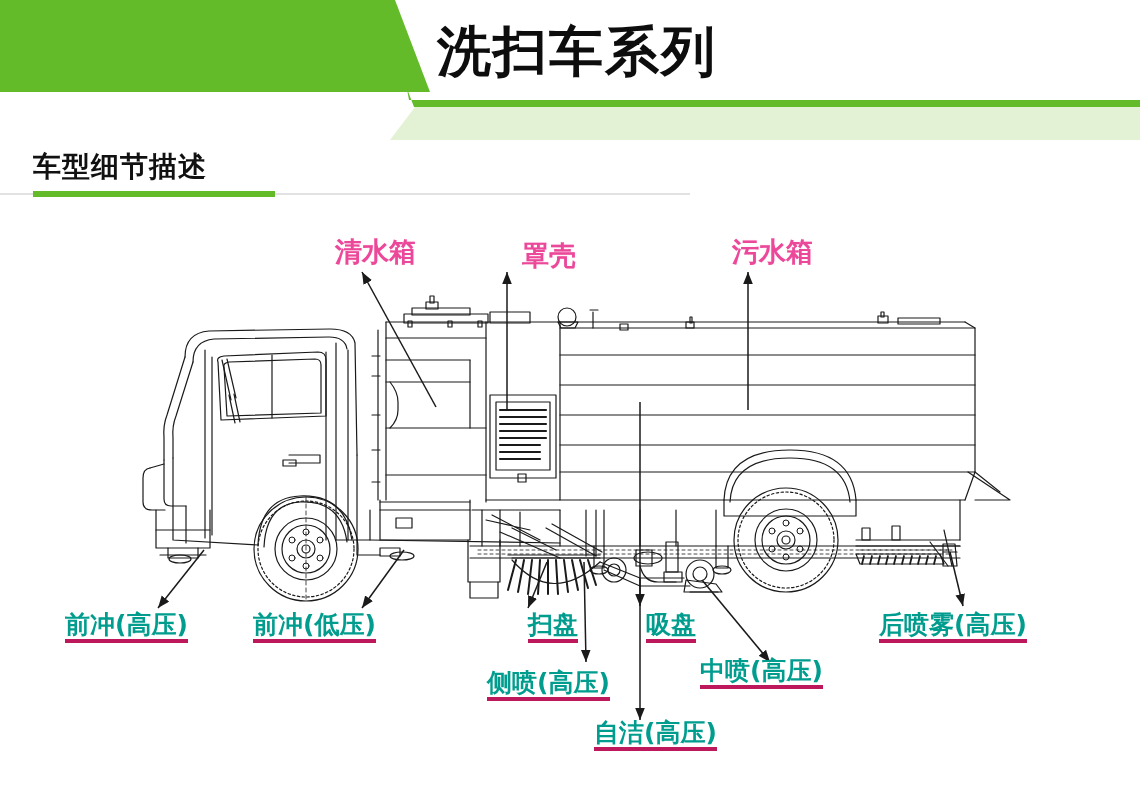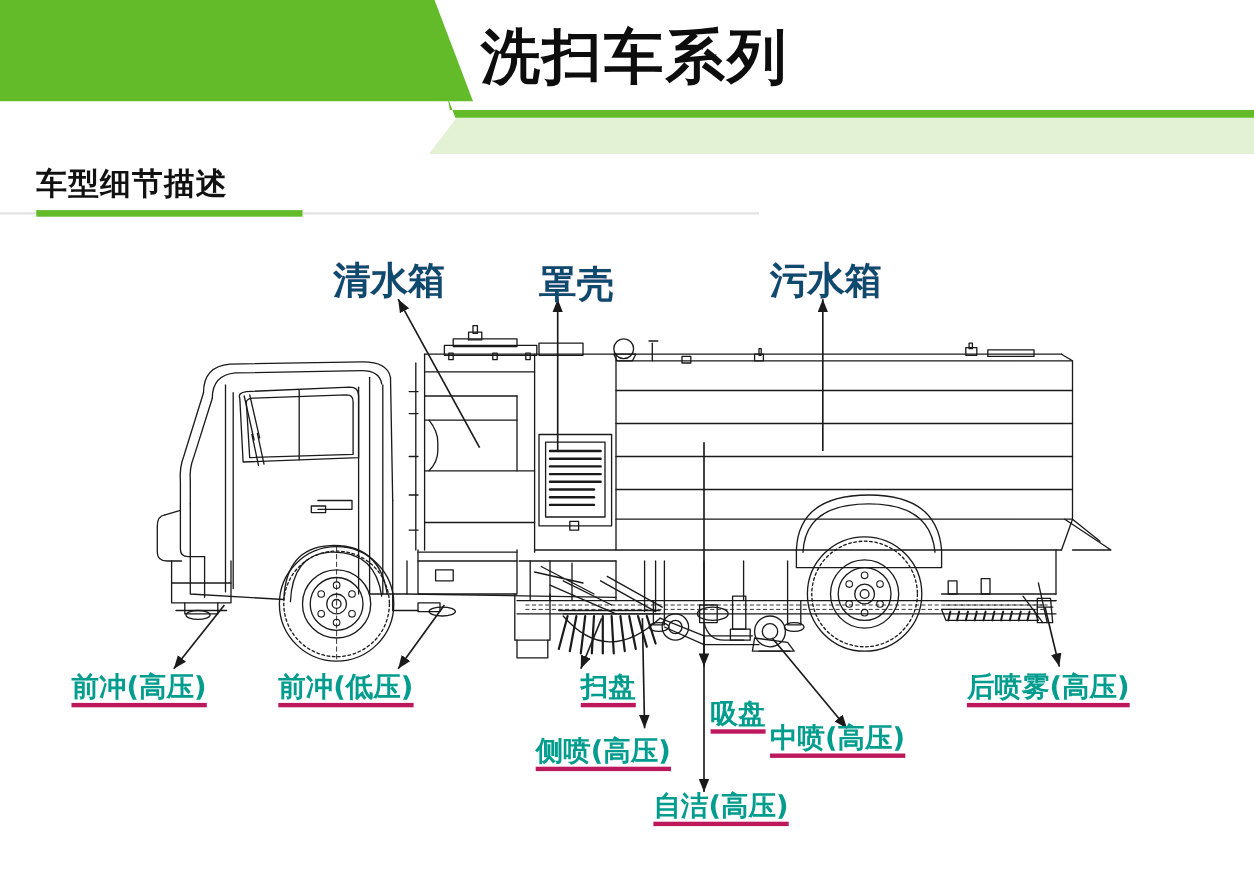--- a/index.html
+++ b/index.html
@@ -30,22 +30,23 @@
   .rule-gray{position:absolute;left:0px;top:193px;width:690px;height:2px;background:#e2e2e2;}
   .rule-green{position:absolute;left:33px;top:191px;width:242px;height:6px;background:#63bb2a;}
 
   
   .diagram{position:absolute;left:0;top:210px;width:1140px;height:595px;}
   .diagram svg{position:absolute;left:0;top:0;}
 
   
   .lbl{position:absolute;white-space:nowrap;line-height:1;}
   .lbl-pink{
-    font-size:34px;font-weight:600;color:#0c4a6e;
+    font-size:27px;font-weight:600;color:#ec4899;
     text-shadow:0 0 1px rgba(230,0,126,.25);
+    margin-left:32px;
   }
   .lbl-teal{
     font-size:25px;font-weight:600;color:#009d8e;
     border-bottom:4px solid #be185d;padding-bottom:2px;
   }
 </style>
 </head>
 <body>
 
 <div class="slide">
@@ -323,20 +324,20 @@
       </g>
     </svg>
 
     <div class="lbl lbl-pink" style="left:303px;top:28px;">清水箱</div>
     <div class="lbl lbl-pink" style="left:490px;top:32px;">罩壳</div>
     <div class="lbl lbl-pink" style="left:700px;top:28px;">污水箱</div>
 
     <div class="lbl lbl-teal" style="left:65px;top:402px;">前冲(高压)</div>
     <div class="lbl lbl-teal" style="left:253px;top:402px;">前冲(低压)</div>
     <div class="lbl lbl-teal" style="left:528px;top:402px;">扫盘</div>
-    <div class="lbl lbl-teal" style="left:646px;top:402px;margin-top:24px;">吸盘</div>
+    <div class="lbl lbl-teal" style="left:646px;top:402px;">吸盘</div>
     <div class="lbl lbl-teal" style="left:879px;top:402px;">后喷雾(高压)</div>
     <div class="lbl lbl-teal" style="left:487px;top:460px;">侧喷(高压)</div>
     <div class="lbl lbl-teal" style="left:700px;top:448px;">中喷(高压)</div>
     <div class="lbl lbl-teal" style="left:594px;top:510px;">自洁(高压)</div>
 
   </div>
 </div>
 
 </body></html>

